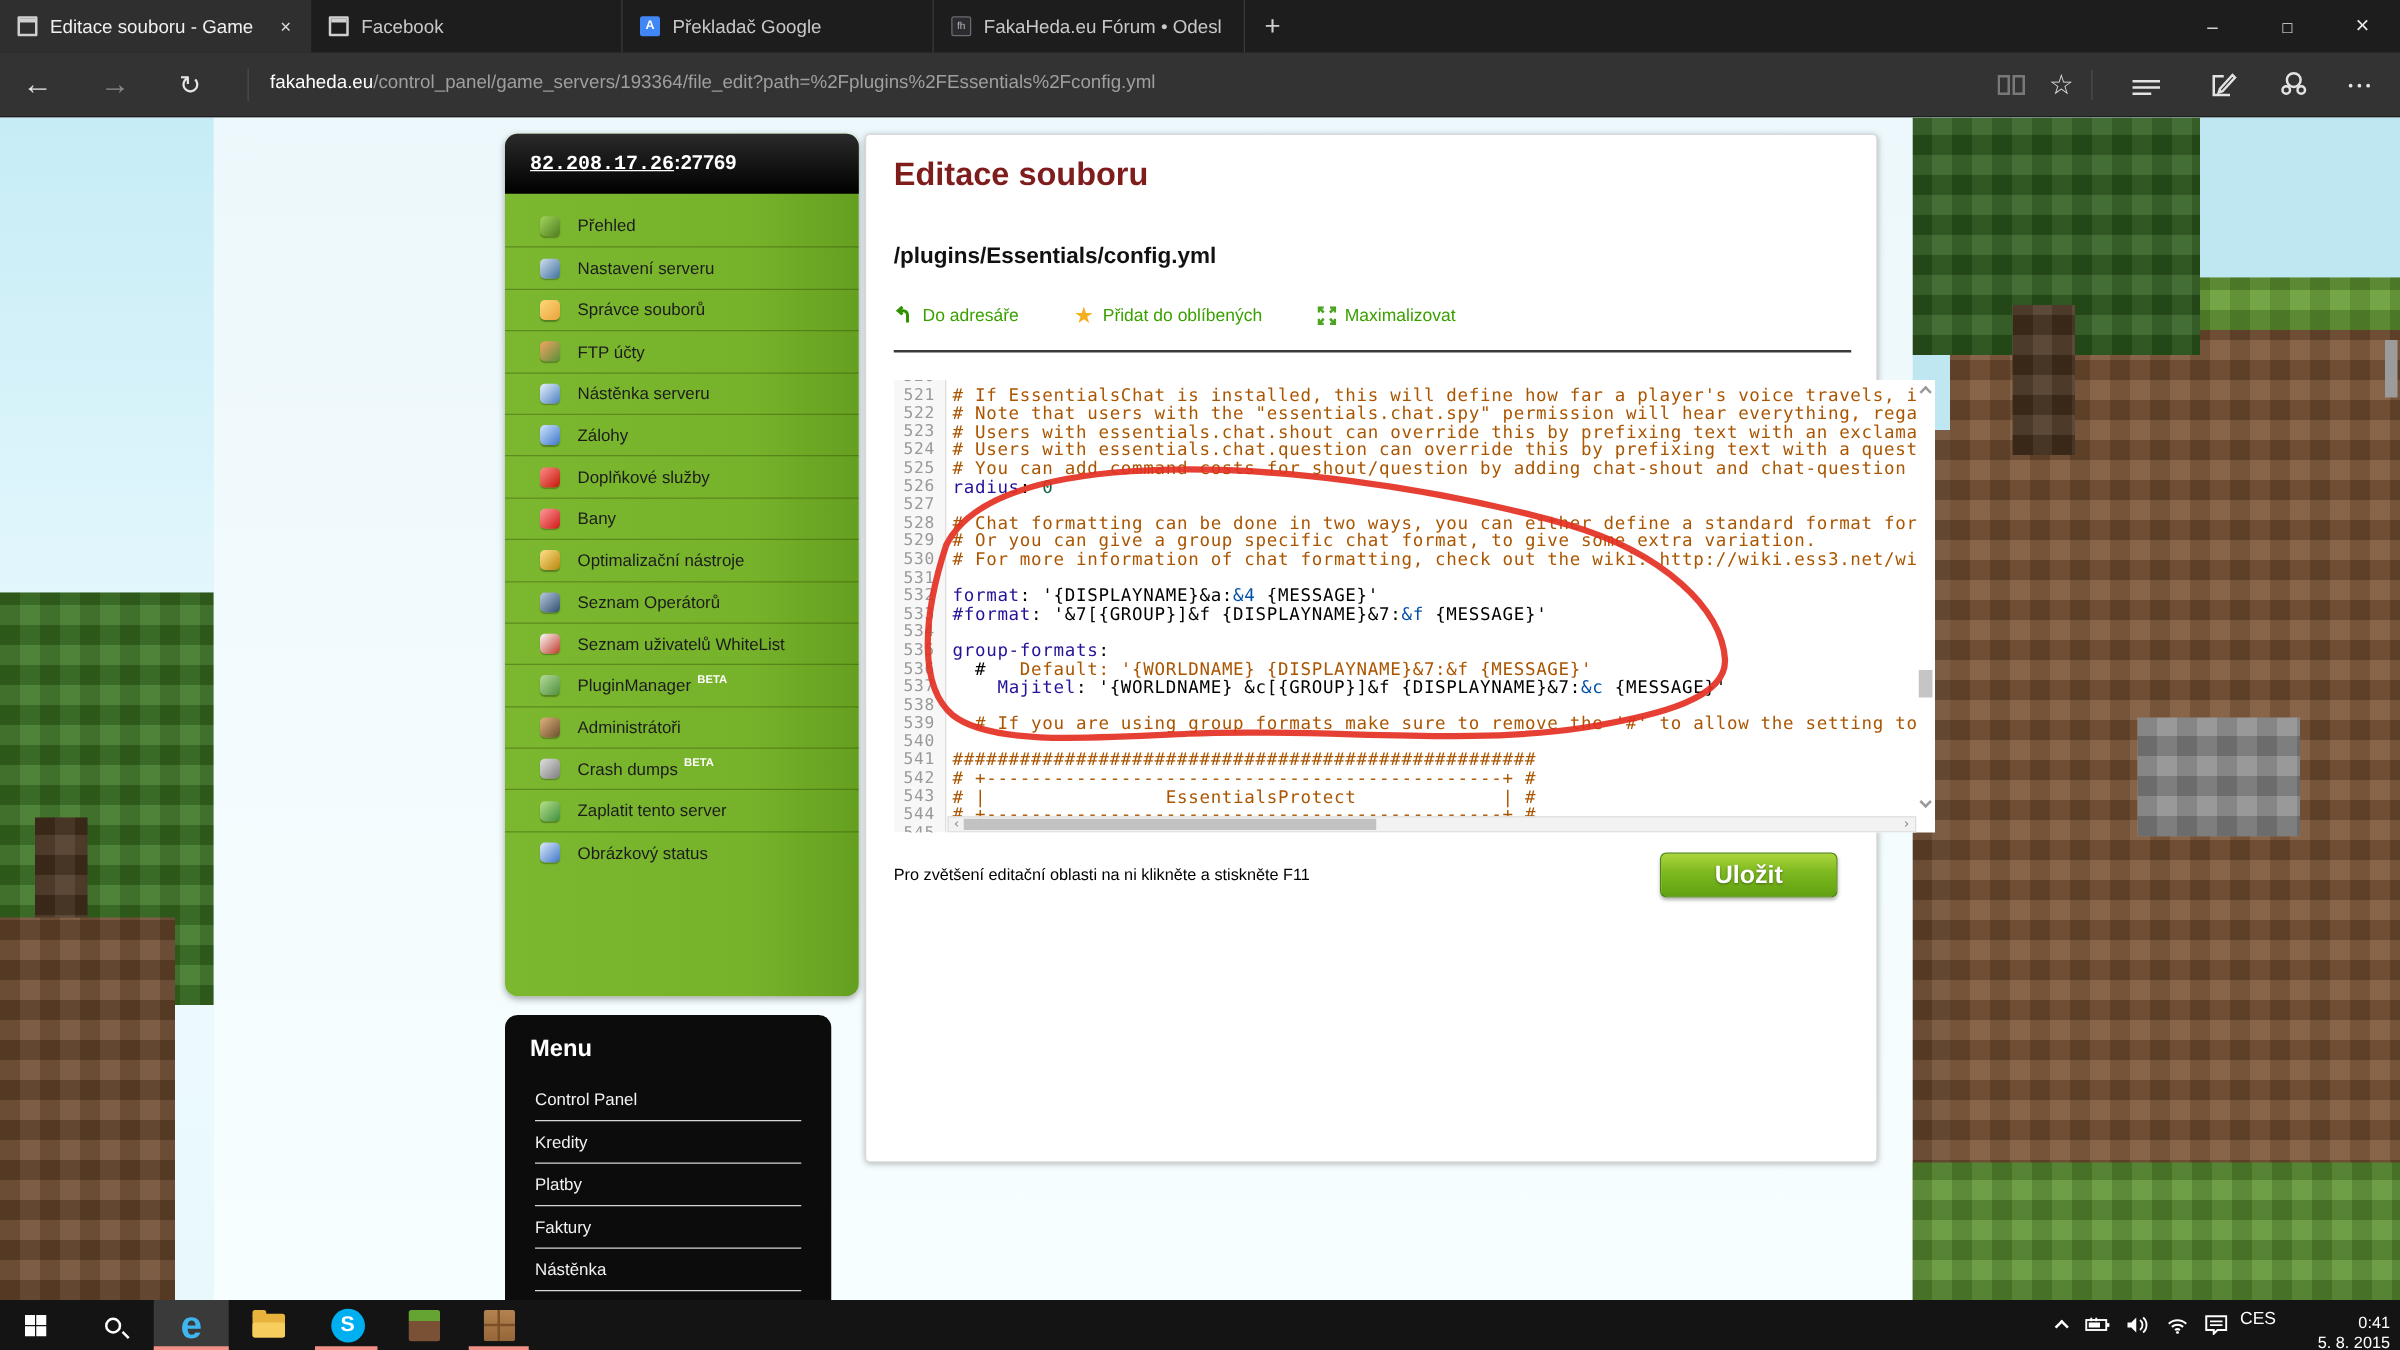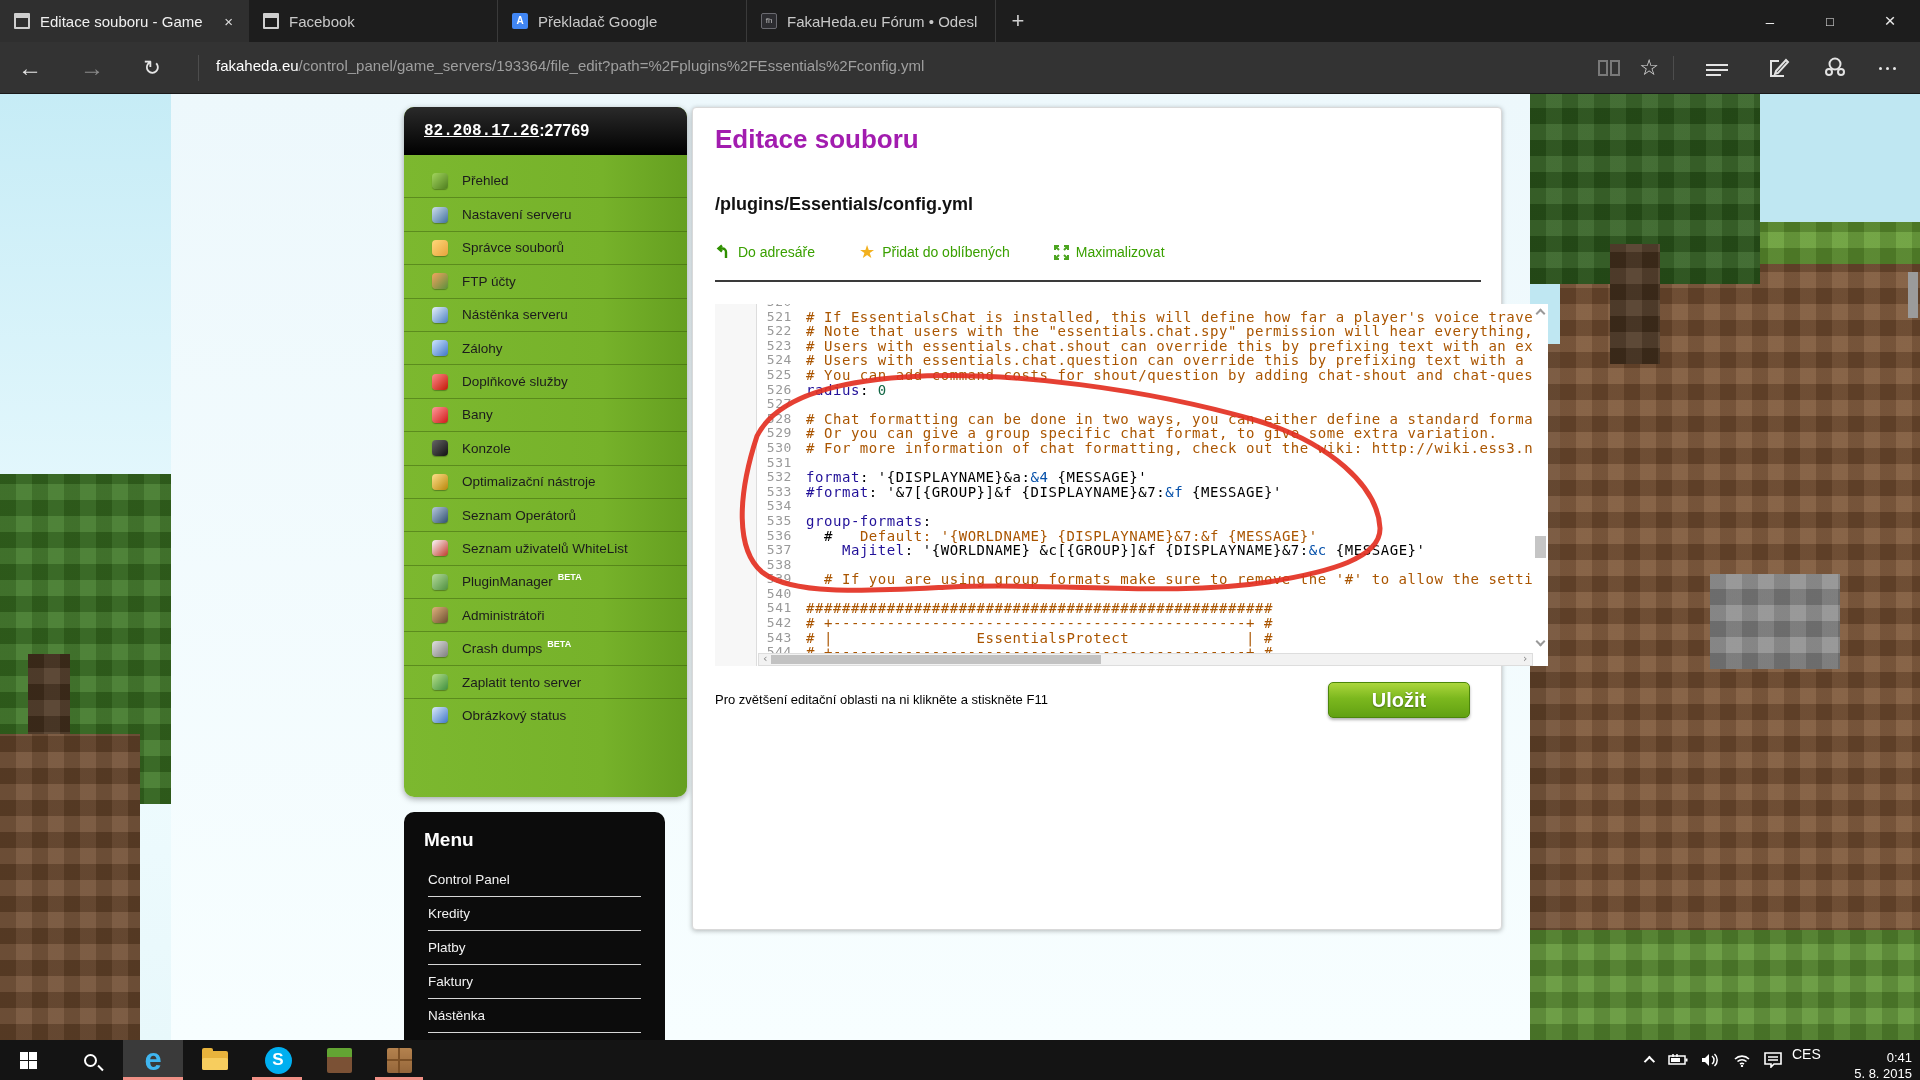--- a/index.html
+++ b/index.html
@@ -68,33 +68,33 @@
   
   #menubox { position:absolute; left:404px; top:718px; width:261px; height:230px; background:#0c0c0c;
              border-radius:10px 10px 0 0; overflow:hidden; }
   #menubox h2 { color:#fff; font-size:19px; padding:17px 0 12px 20px; }
   .mn-item { margin:0 24px; height:34px; display:flex; align-items:center; color:#f2f2f2; font-size:13.5px;
              border-bottom:1px solid #d6d6d6; }
 
   
   #card { position:absolute; left:692px; top:13px; width:810px; height:823px; background:#fff;
           border:1px solid #d9d9d9; border-radius:4px; box-shadow:0 1px 5px rgba(0,0,0,.28); }
-  #card h1 { position:absolute; left:22px; top:16px; font-size:26px; color:#a21caf; }
+  #card h1 { position:absolute; left:22px; top:16px; font-size:26px; color:#7f1d1d; }
   #filepath { position:absolute; left:22px; top:86px; font-size:18px; font-weight:bold; color:#111; }
   #toolbar { position:absolute; left:22px; top:136px; display:flex; align-items:flex-end; }
   .tool-link { display:flex; align-items:center; margin-right:44px; color:#3aa000; font-size:14px; }
   .tool-link .ticon { margin-right:7px; display:flex; }
   #tool-star { color:#f2b01e; font-size:18px; line-height:14px; }
   #card-hr { position:absolute; left:22px; top:172px; width:766px; border-top:2px solid #3a3a3a; }
 
   
   #editor { position:absolute; left:22px; top:196px; width:833px; height:362px; overflow:hidden;
             font-family:"DejaVu Sans Mono","Liberation Mono",monospace; font-size:14px; letter-spacing:.55px; background:#fff; }
   #gutterbg { position:absolute; left:0; top:0; bottom:0; width:42px; background:#f7f7f7; border-right:1px solid #ddd; }
-  #code-lines { position:relative; margin-top:-9px;margin-left:44px; }
+  #code-lines { position:relative; margin-top:-9px; }
   .cl { display:flex; height:14.6px; line-height:14.6px; white-space:pre; }
   .cl .g { width:42px; flex:0 0 42px; text-align:right; padding-right:9px; color:#999; font-size:13px; }
   .cl .cd { padding-left:5px; }
   .tk-c { color:#aa5500; } .tk-k { color:#221199; } .tk-n { color:#116644; }
   .tk-b { color:#0550aa; } .tk-p { color:#000; }
   #vscroll { position:absolute; right:0; top:0; bottom:13px; width:15px; background:#fff; }
   .varrow { position:absolute; left:4px; width:7px; height:7px; border:solid #999; border-width:2px 2px 0 0; }
   #va-up { top:6px; transform:rotate(-45deg); }
   #va-dn { bottom:8px; transform:rotate(135deg); }
   #vthumb { position:absolute; left:2px; top:232px; width:11px; height:22px; background:#c5c5c5; }
@@ -262,24 +262,20 @@
             <span class="sb-icon" style="background: linear-gradient(135deg, rgb(207, 230, 255), rgb(63, 118, 201));"></span>
             <span>Zálohy</span>
           </div>
           <div class="sb-item">
             <span class="sb-icon" style="background: linear-gradient(135deg, rgb(255, 138, 138), rgb(194, 24, 7));"></span>
             <span>Doplňkové služby</span>
           </div>
           <div class="sb-item">
             <span class="sb-icon" style="background: linear-gradient(135deg, rgb(255, 154, 154), rgb(208, 24, 24));"></span>
             <span>Bany</span>
-          </div>
-          <div class="sb-item">
-            <span class="sb-icon" style="background: linear-gradient(135deg, rgb(102, 102, 102), rgb(17, 17, 17));"></span>
-            <span>Konzole</span>
           </div>
           <div class="sb-item">
             <span class="sb-icon" style="background: linear-gradient(135deg, rgb(255, 224, 138), rgb(184, 134, 11));"></span>
             <span>Optimalizační nástroje</span>
           </div>
           <div class="sb-item">
             <span class="sb-icon" style="background: linear-gradient(135deg, rgb(184, 201, 222), rgb(47, 79, 111));"></span>
             <span>Seznam Operátorů</span>
           </div>
           <div class="sb-item">

